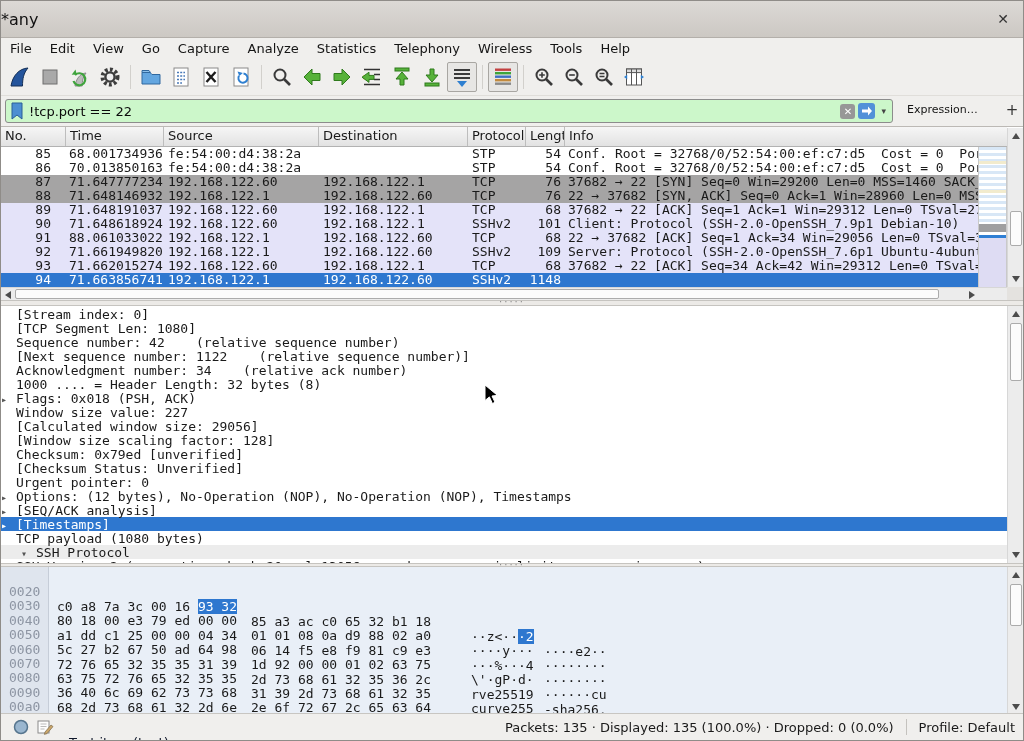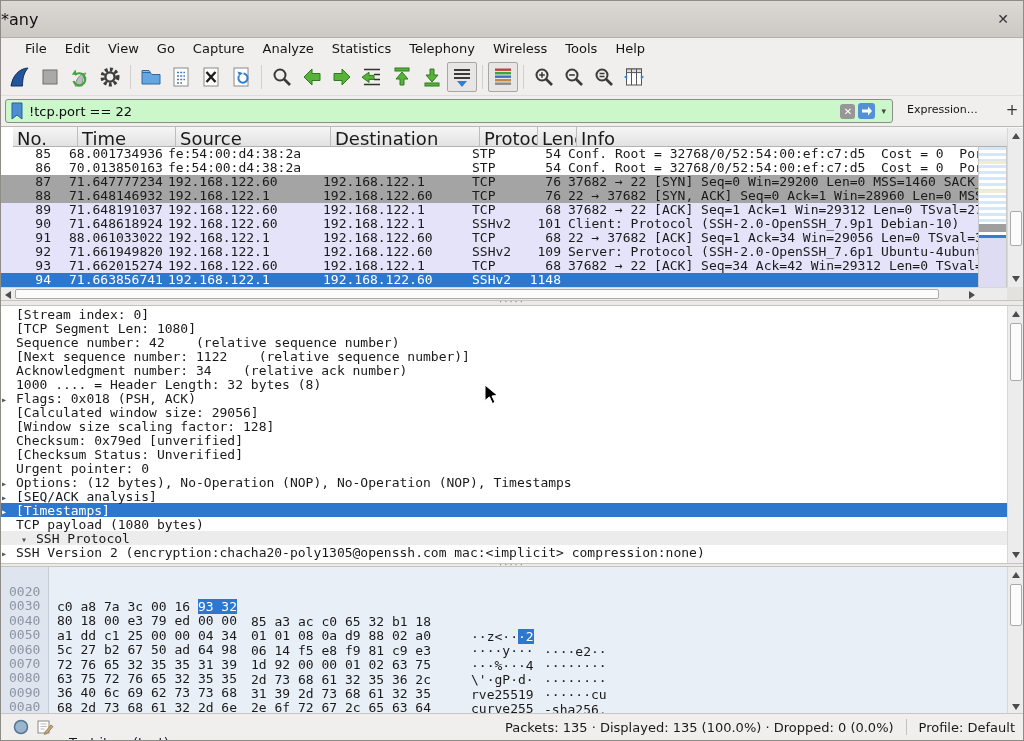--- a/index.html
+++ b/index.html
@@ -10,21 +10,21 @@
     font-family:"DejaVu Sans", sans-serif; color:#1a1a1a;
   }
   
   .titlebar { position:absolute; top:0; left:0; right:0; height:37px;
     background:linear-gradient(#dcd9d5,#ccc8c3); border-bottom:1px solid #b3afaa; }
   .title { position:absolute; top:9px; left:0; width:100%; text-align:left; font-size:16px; color:#111; }
   .close-btn { position:absolute; top:8px; right:10px; width:20px; height:20px; text-align:center;
     font-size:14px; line-height:20px; color:#333; cursor:default; }
   
   .menubar { position:absolute; top:37px; left:0; right:0; height:21px; background:#f0efed;
-    display:flex; align-items:center; padding-left:15px; }
+    display:flex; align-items:center; padding-left:0; }
   .mitem { font-size:13px; padding:2px 9px; color:#151515; }
   
   .toolbar { position:absolute; top:58px; left:0; right:0; height:37px; background:#f0efed;
     border-bottom:1px solid #e0deda; display:flex; align-items:center; padding-left:4px; }
   .tbtn { width:30px; height:30px; display:flex; align-items:center; justify-content:center;
     background:transparent; border:1px solid transparent; }
   .tbtn.pressed { background:#e7e6e4; border:1px solid #a8a6a2; border-radius:2px; }
   .tsep { width:1px; height:24px; background:#d2d0cc; margin:0 5px; }
   
   .filterbar { position:absolute; top:95px; left:0; right:0; height:31px; background:#f0efed;
@@ -34,22 +34,22 @@
   .ftext { flex:1; background:transparent; border:none; outline:none; font:13px "DejaVu Sans",sans-serif;
     color:#0b0b0b; margin-left:5px; }
   .fclear { width:15px; height:15px; background:#979797; border-radius:3px; color:#fff; font-size:10px;
     line-height:15px; text-align:center; margin-right:3px; }
   .fapply { width:17px; height:16px; background:#5291d8; border-radius:3px; display:flex;
     align-items:center; justify-content:center; }
   .fcaret { font-size:9px; color:#444; margin:0 2px 0 6px; }
   .fexpr { position:absolute; left:906px; top:7px; font-size:11px; color:#151515; }
   .fadd { position:absolute; left:1004px; top:5px; font-size:15px; color:#333; width:14px; text-align:center; }
   
-  .pl-head { position:absolute; top:126px; left:12px; width:1006px; height:20px;
-    background:linear-gradient(#f6f6f6,#e2e2e2); border-bottom:1px solid #b2b2b2; font-size:18px; }
+  .pl-head { position:absolute; top:126px; left:0; width:1006px; height:20px;
+    background:linear-gradient(#f6f6f6,#e2e2e2); border-bottom:1px solid #b2b2b2; font-size:13px; }
   .plh { position:absolute; top:0; bottom:0; padding:1px 0 0 4px; border-right:1px solid #bdbdbd;
     overflow:hidden; white-space:nowrap; }
   .plh:nth-of-type(1){left:0;width:65px} .plh:nth-of-type(2){left:65px;width:98px}
   .plh:nth-of-type(3){left:163px;width:155px} .plh:nth-of-type(4){left:318px;width:149px}
   .plh:nth-of-type(5){left:467px;width:58px} .plh:nth-of-type(6){left:525px;width:39px}
   .plh:nth-of-type(7){left:564px;width:442px;border-right:none}
   .pl-rows { position:absolute; top:146px; left:0; width:977px; height:140px; background:#fff; overflow:hidden; }
   .prow { position:relative; height:14px; font:13px "DejaVu Sans Mono",monospace; line-height:14px; white-space:pre; }
   .pc { position:absolute; top:0; overflow:hidden; }
   .c-no{left:0;width:50px;text-align:right} .c-time{left:68px;width:95px} .c-src{left:167px;width:150px}
@@ -401,20 +401,21 @@
 
   <div class="details">
 
   <div class="dline c"><span class="darr"></span><span class="dtxt">[Stream index: 0]</span></div>
       <div class="dline c"><span class="darr"></span><span class="dtxt">[TCP Segment Len: 1080]</span></div>
       <div class="dline c"><span class="darr"></span><span class="dtxt">Sequence number: 42    (relative sequence number)</span></div>
       <div class="dline c"><span class="darr"></span><span class="dtxt">[Next sequence number: 1122    (relative sequence number)]</span></div>
       <div class="dline c"><span class="darr"></span><span class="dtxt">Acknowledgment number: 34    (relative ack number)</span></div>
       <div class="dline c"><span class="darr"></span><span class="dtxt">1000 .... = Header Length: 32 bytes (8)</span></div>
       <div class="dline c"><span class="darr">▸</span><span class="dtxt">Flags: 0x018 (PSH, ACK)</span></div>
+      <div class="dline c"><span class="darr"></span><span class="dtxt">Window size value: 227</span></div>
       <div class="dline c"><span class="darr"></span><span class="dtxt">[Calculated window size: 29056]</span></div>
       <div class="dline c"><span class="darr"></span><span class="dtxt">[Window size scaling factor: 128]</span></div>
       <div class="dline c"><span class="darr"></span><span class="dtxt">Checksum: 0x79ed [unverified]</span></div>
       <div class="dline c"><span class="darr"></span><span class="dtxt">[Checksum Status: Unverified]</span></div>
       <div class="dline c"><span class="darr"></span><span class="dtxt">Urgent pointer: 0</span></div>
       <div class="dline c"><span class="darr">▸</span><span class="dtxt">Options: (12 bytes), No-Operation (NOP), No-Operation (NOP), Timestamps</span></div>
       <div class="dline c"><span class="darr">▸</span><span class="dtxt">[SEQ/ACK analysis]</span></div>
       <div class="dline c sel"><span class="darr">▸</span><span class="dtxt">[Timestamps]</span></div>
       <div class="dline c"><span class="darr"></span><span class="dtxt">TCP payload (1080 bytes)</span></div>
       <div class="dline r hl"><span class="darr">▾</span><span class="dtxt">SSH Protocol</span></div>

